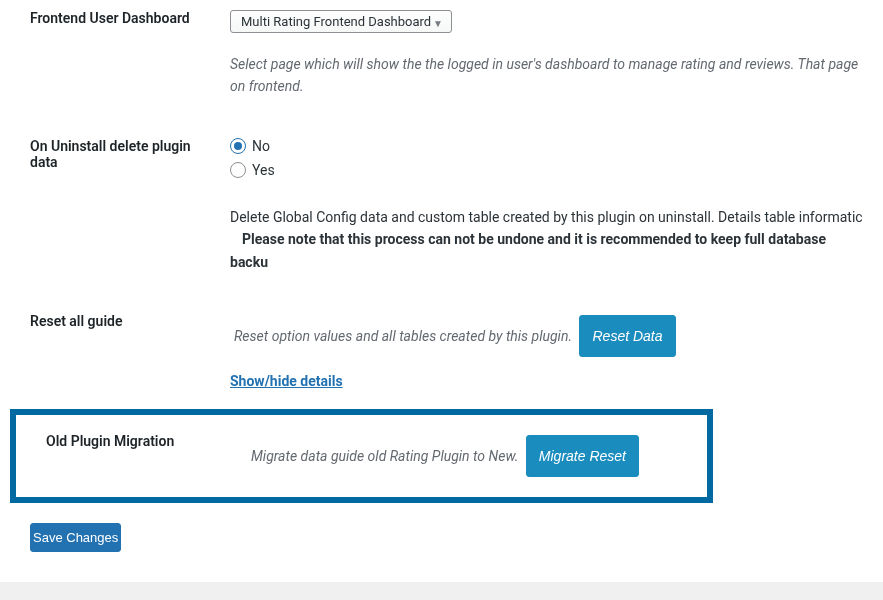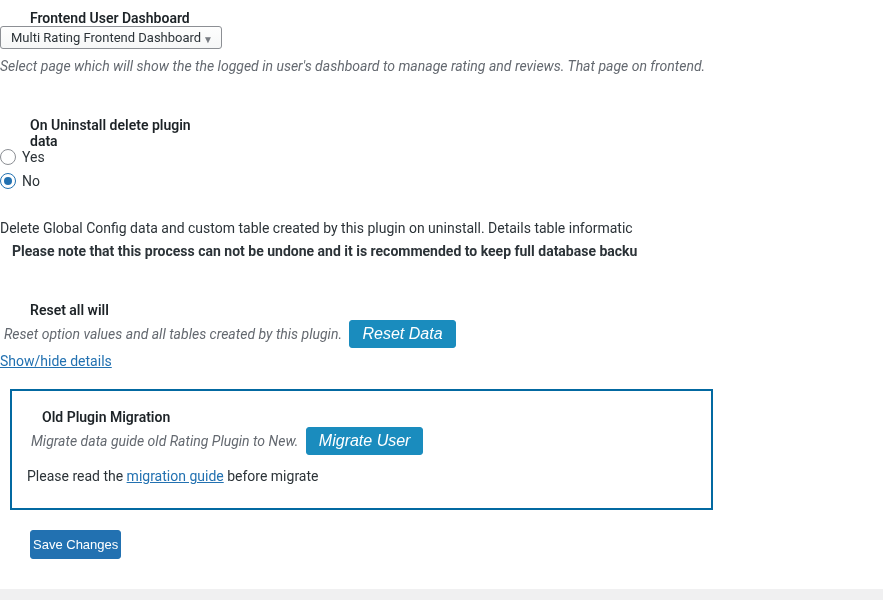--- a/index.html
+++ b/index.html
@@ -9,24 +9,23 @@
       color: #1d2327;
       background: #f0f0f1;
     }
     .wrap {
       background: #fff;
       padding: 0;
     }
     .form-row {
       display: flex;
       padding: 10px 0;
-      flex-direction: column;
     }
     .form-row.highlighted {
-      border: 2px solid #0369a1;
+      border: 6px solid #0369a1;
       margin-left: 10px;
       margin-right: 170px;
       padding: 18px 15px 20px 15px;
       margin-top: 10px;
     }
     .th {
       width: 230px;
       padding: 0 10px 0 30px;
       font-weight: 600;
       color: #1d2327;
@@ -53,21 +52,21 @@
       color: #2c3338;
       font-size: 13px;
     }
     .select-control .chev {
       color: #787c82;
       font-size: 10px;
     }
     .description {
       color: #646970;
       font-style: italic;
-      margin-top: 6px;
+      margin-top: 20px;
       line-height: 1.6;
       font-size: 14px;
     }
     .plain-desc {
       color: #2c3338;
       margin-top: 6px;
       line-height: 1.6;
     }
     .radio-option {
       display: flex;
@@ -96,24 +95,24 @@
       height: 8px;
       border-radius: 50%;
       background: #2271b1;
     }
     .btn {
       display: inline-block;
       background: #1a8cbe;
       border: 1px solid #1a8cbe;
       color: #fff;
       font-style: italic;
-      padding: 4px 12px;
+      padding: 12px 12px;
       border-radius: 3px;
       cursor: pointer;
-      font-size: 16px;
+      font-size: 14px;
     }
     .btn-primary {
       background: #2271b1;
       border-color: #2271b1;
       font-style: normal;
       padding: 6px 2px;
       font-size: 13px;
       font-weight: 400;
     }
     .link {
@@ -144,57 +143,54 @@
         <span class="chev">▼</span>
       </div>
       <p class="description">Select page which will show the the logged in user's dashboard to manage rating and reviews. That page on frontend.</p>
     </div>
   </div>
 
   <div class="form-row" style="padding-top:30px;justify-content:space-between;">
     <div class="th">On Uninstall delete plugin data</div>
     <div class="td">
       <label class="radio-option">
+        <span class="radio-circle checked"></span>
+        <span>No</span>
+      </label>
+      <label class="radio-option">
         <span class="radio-circle"></span>
         <span>Yes</span>
-      </label>
-      <label class="radio-option">
-        <span class="radio-circle checked"></span>
-        <span>No</span>
       </label>
       <p class="plain-desc" style="margin-top:28px;">
         <span>Delete Global Config data and custom table created by this plugin on uninstall. Details table informatic</span><br>
         <span class="bold-note">Please note that this process can not be undone and it is recommended to keep full database backu</span>
       </p>
     </div>
   </div>
 
   <div class="form-row" style="padding-top:30px;">
-    <div class="th">Reset all will</div>
+    <div class="th">Reset all guide</div>
     <div class="td">
       <div class="inline-row">
         <span class="description">Reset option values and all tables created by this plugin.</span>
         <button class="btn">Reset Data</button>
       </div>
-      <p style="margin-top:5px;">
+      <p style="margin-top:16px;font-weight:bold;">
         <a class="link">Show/hide details</a>
       </p>
     </div>
   </div>
 
   <div class="form-row highlighted">
     <div class="th">Old Plugin Migration</div>
     <div class="td">
       <div class="inline-row">
         <span class="description">Migrate data guide old Rating Plugin to New.</span>
-        <button class="btn">Migrate User</button>
+        <button class="btn">Migrate Reset</button>
       </div>
-      <p class="plain-desc" style="margin-top:10px;">
-        <span>Please read the </span><a class="link">migration guide</a><span> before migrate</span>
-      </p>
     </div>
   </div>
 
   <div class="submit-wrap">
     <button class="btn btn-primary">Save Changes</button>
   </div>
 
 </div>
 
 <div class="after-table"></div>

